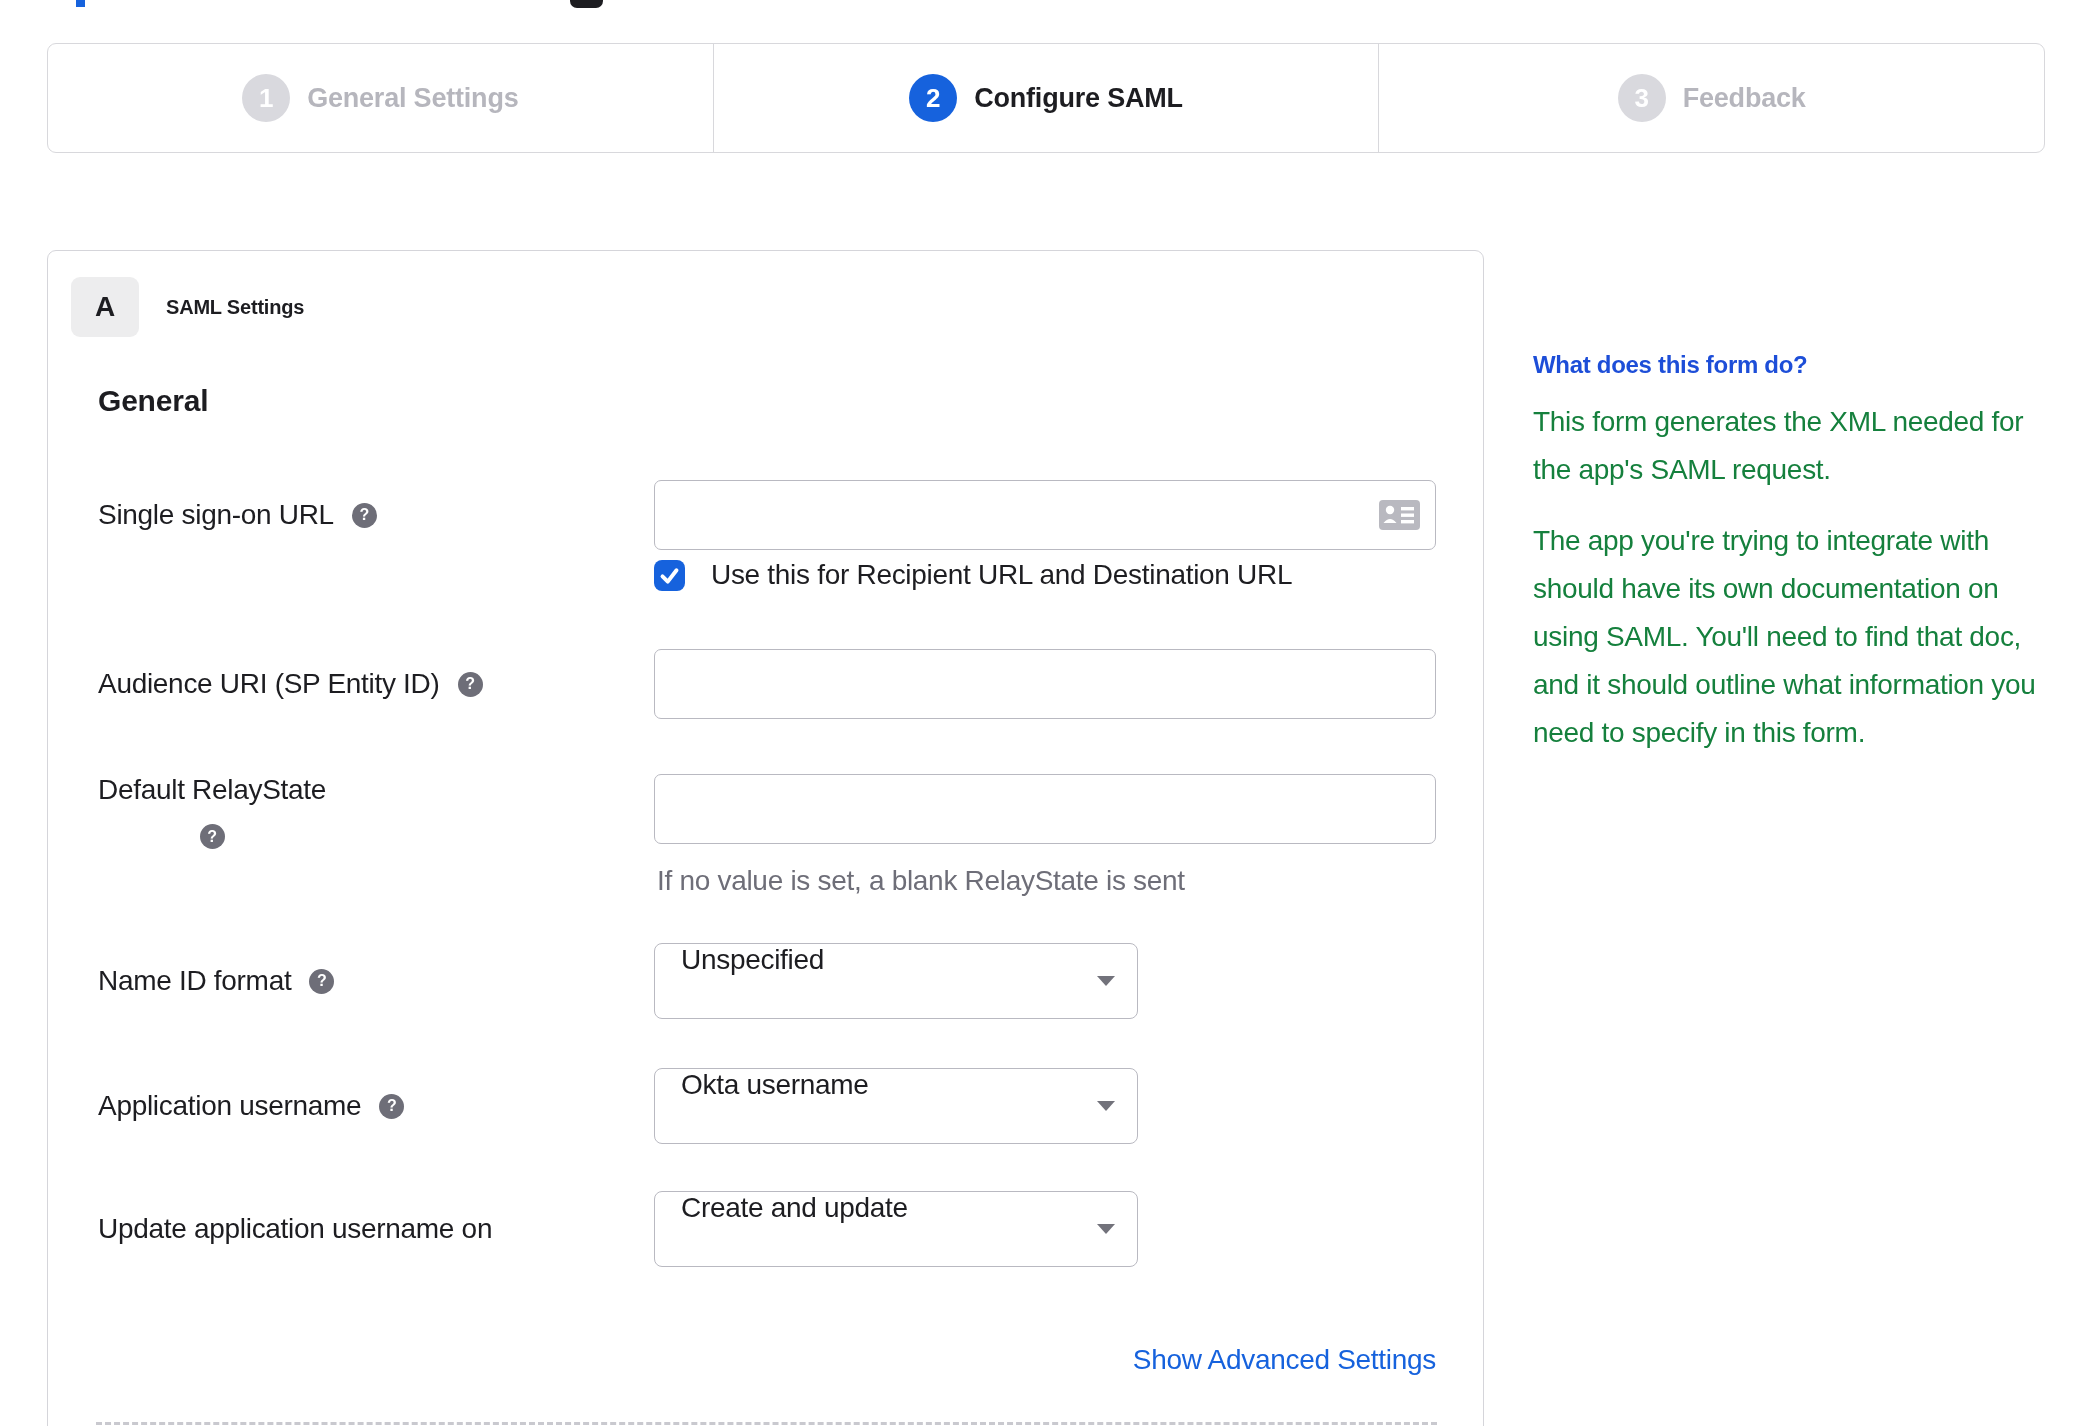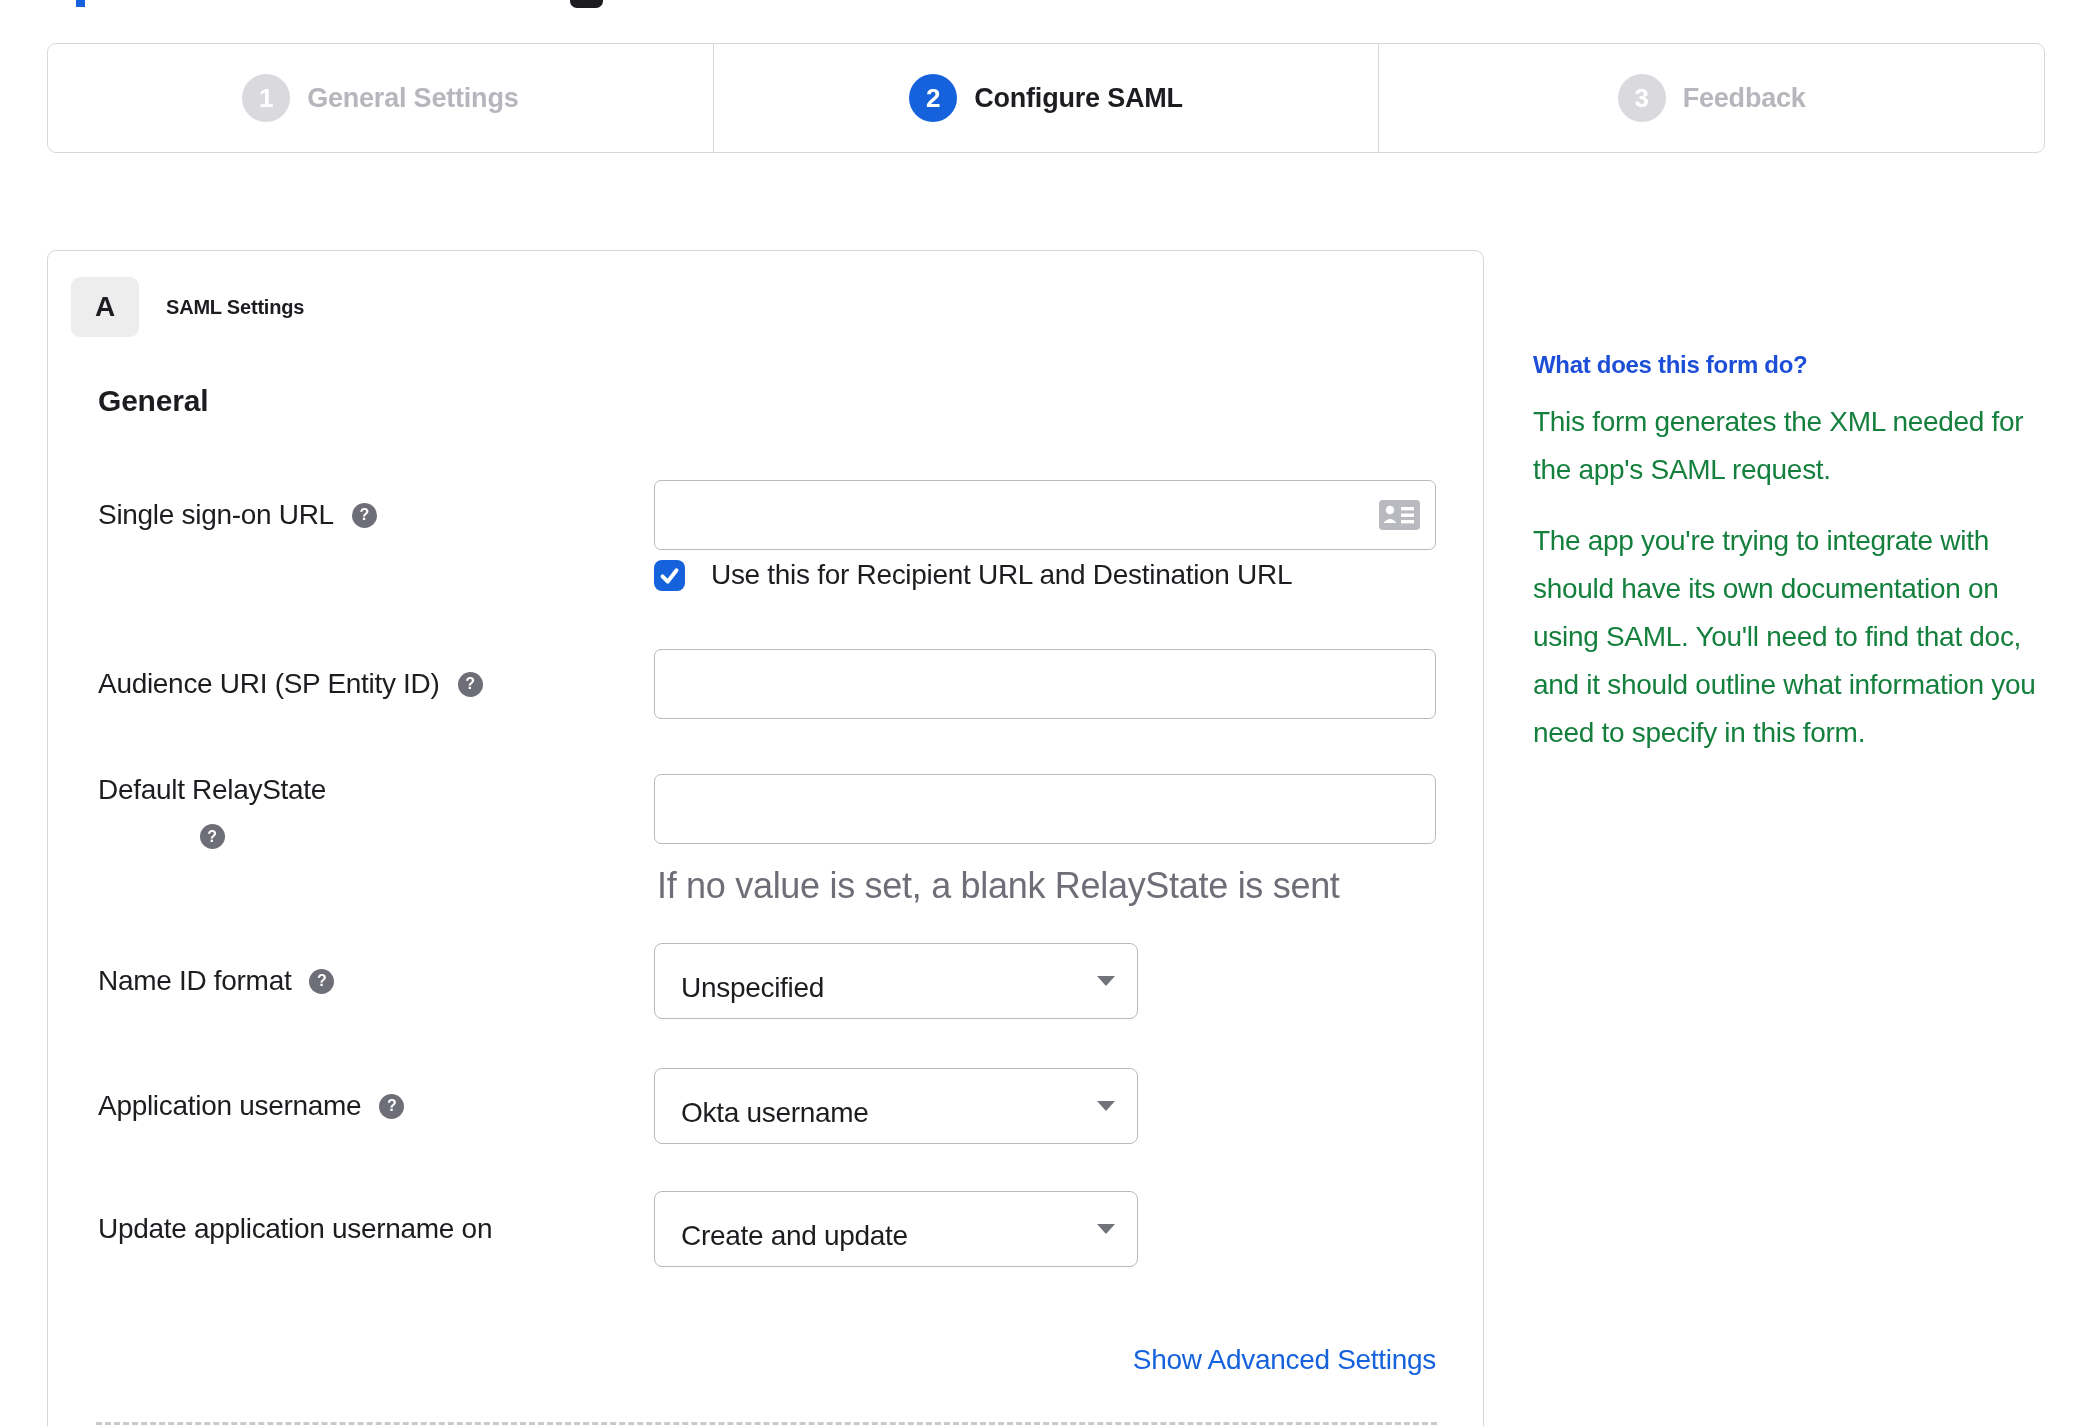--- a/index.html
+++ b/index.html
@@ -64,26 +64,26 @@
   .row-audience    { top:398px; }
   .row-relaystate  { top:523px;flex-direction:column; }
 
   .checkbox-row { position:absolute; left:606px; top:308px; display:flex; align-items:center;text-align:center; }
   .checkbox {
     width:31px; height:31px; border-radius:8px; background:#1662dd;
     display:flex; align-items:center; justify-content:center; flex:0 0 auto;
   }
   .checkbox-label { margin-left:26px; font-size:28px; letter-spacing:-0.3px; }
 
-  .field-hint { position:absolute; left:609px; top:614px; font-size:36px; color:#6e6e78; letter-spacing:-0.3px; }
+  .field-hint { position:absolute; left:609px; top:614px; font-size:28px; color:#6e6e78; letter-spacing:-0.3px; }
 
   .select-box {
     position:absolute; left:606px; width:484px; height:76px;
     border:1px solid #b9b9c1; border-radius:8px; background:#fff;
-    display:flex; align-items:flex-end; padding:0 60px 14px 26px; cursor:default;
+    display:flex; align-items:flex-start; padding:0 60px 0 26px; cursor:default;
   }
   .select-box .select-value { font-size:28px; color:#1d1d21; letter-spacing:-0.3px; }
   .select-caret {
     position:absolute; right:22px; top:50%; margin-top:-5px;
     width:0; height:0; border-left:9px solid transparent; border-right:9px solid transparent;
     border-top:10px solid #72727b;
   }
   .row-nameid   { top:692px; }
   .row-appuser  { top:817px; }
   .row-update   { top:940px; }

